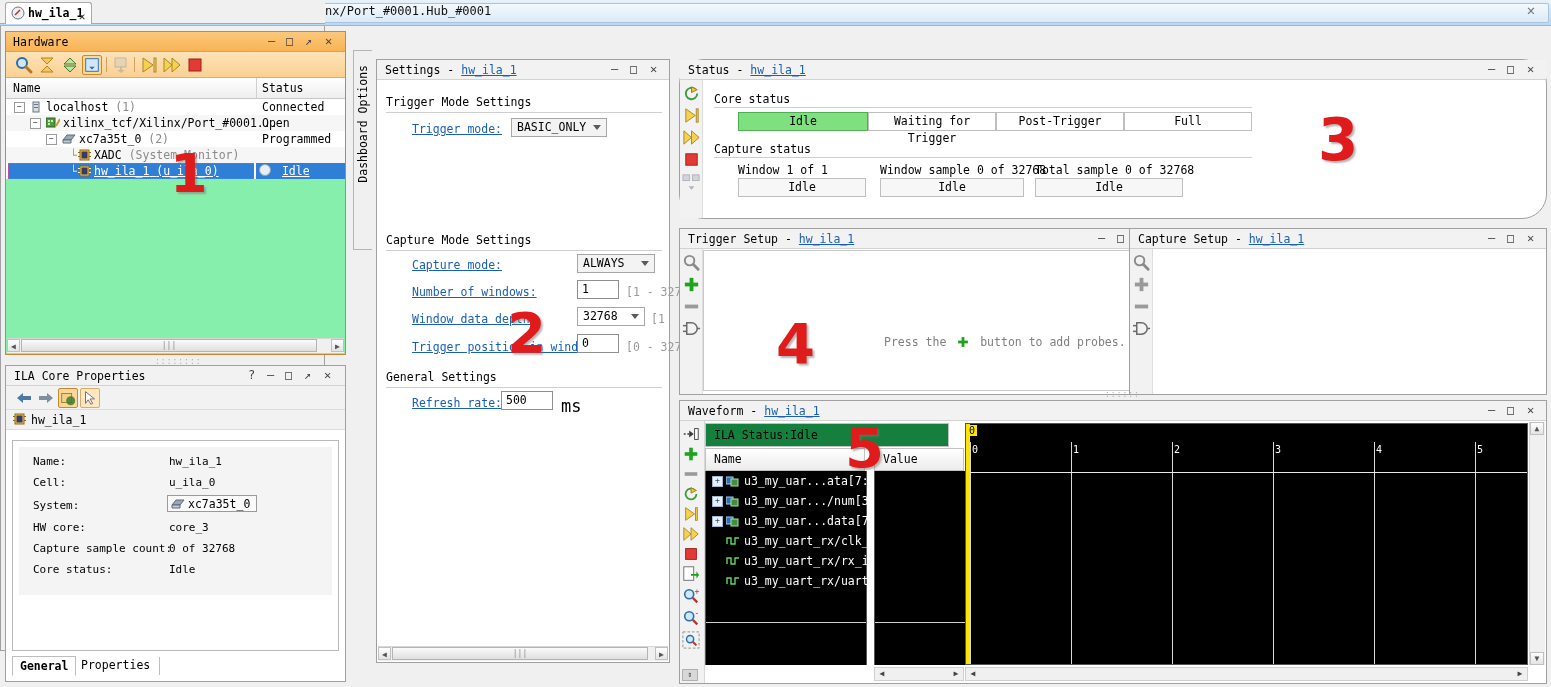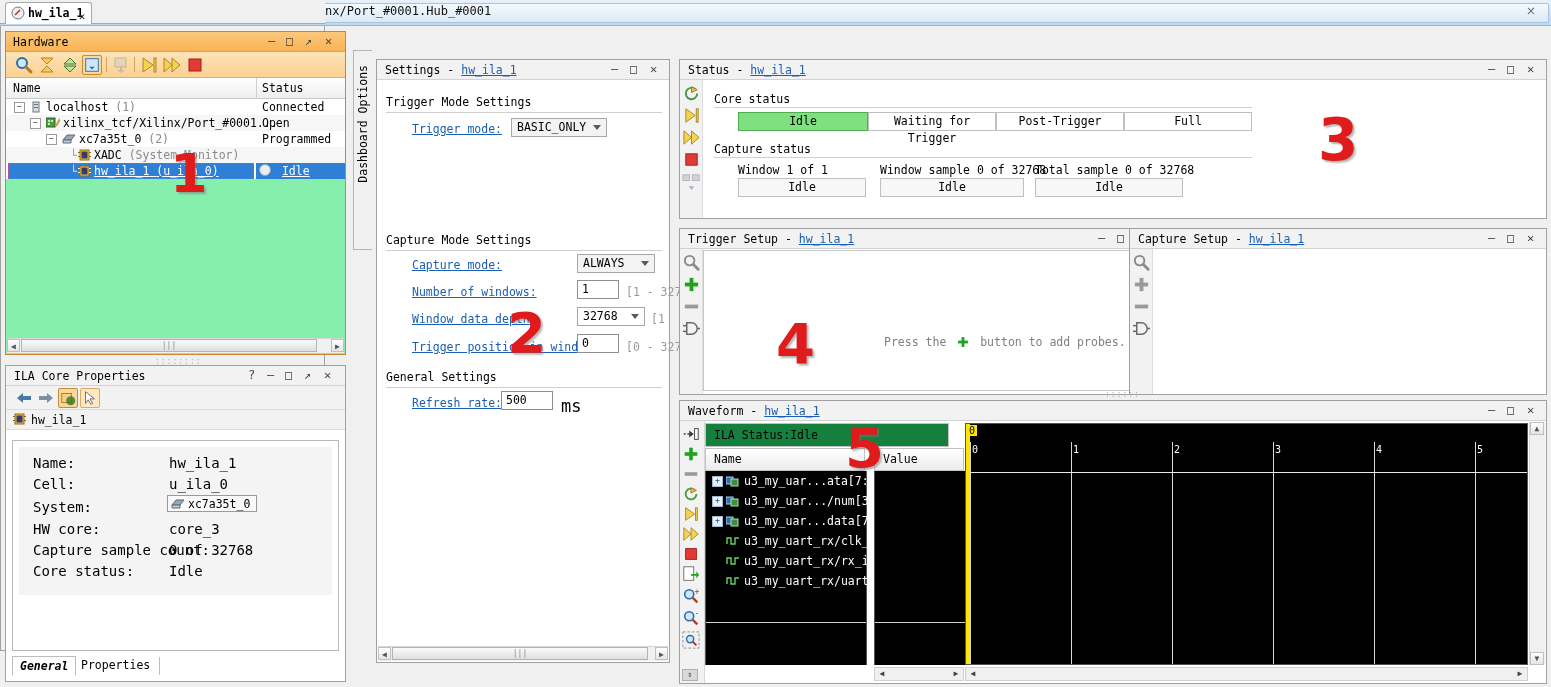--- a/index.html
+++ b/index.html
@@ -64,25 +64,25 @@
      background:linear-gradient(to bottom,#fbfbfb,#dfdfdf);border:1px solid #b4b4b4;
      box-sizing:border-box;cursor:pointer;text-align:center;font-size:8px;color:#8d8d8d;line-height:11px;}
 
   
   #ilaprops{left:5px;top:365px;width:341px;height:317px;}
   #ilaprops .phead{background:#f2f2f2;}
   .ip-toolbar{height:24px;background:#f2f2f2;border-bottom:1px solid #dcdcdc;position:relative;box-sizing:border-box;}
   .ip-crumb{height:20px;background:#f2f2f2;border-bottom:1px solid #dcdcdc;position:relative;box-sizing:border-box;}
   .ip-body{position:absolute;left:6px;right:6px;top:74px;bottom:30px;border:1px solid #b9b9b9;background:#fff;}
   .ip-inner{position:absolute;left:6px;top:6px;right:6px;height:148px;background:#f4f4f4;}
-  .kv{position:absolute;font-size:14px;text-align:right;}
+  .kv{position:absolute;font-size:11px;text-align:right;}
   .ip-tabs{position:absolute;left:6px;bottom:4px;height:21px;}
   .ip-tab{position:absolute;top:0;height:20px;line-height:19px;padding:0 7px;font-size:11.5px;
      border:1px solid #bdbdbd;background:#f0f0f0;box-sizing:border-box;cursor:pointer;}
-  .ip-tab.act{background:#fff;font-weight:bold;border-bottom-color:#fff;font-style:italic;}
+  .ip-tab.act{background:#fff;font-weight:bold;border-bottom-color:#fff;}
   .chipbox{position:absolute;border:1px solid #9a9a9a;background:#fafafa;height:17px;
      line-height:16px;padding:0 6px 0 20px;font-size:11.5px;box-sizing:border-box;}
 
   
   #editor{left:351px;top:31px;width:325px;height:651px;background:#f0f0f0;
      border:1px solid #a0a0a0;box-sizing:border-box;}
   .tabstrip{position:absolute;left:0;top:0;width:325px;height:24px;
      background:#f0f0f0;border-bottom:1px solid #a9a9a9;box-sizing:border-box;}
   .etab{position:absolute;left:5px;top:2px;height:22px;background:#fff;border:1px solid #a9a9a9;
      border-bottom:none;border-radius:3px 3px 0 0;padding:0 8px 0 22px;line-height:21px;
@@ -101,21 +101,21 @@
   .combo{position:absolute;height:19px;border:1px solid #a7a7a7;background:#f3f3f3;
      box-sizing:border-box;font-size:11.5px;line-height:17px;padding-left:5px;cursor:pointer;}
   .combo .ar{position:absolute;right:5px;top:6px;width:0;height:0;
      border-left:4px solid transparent;border-right:4px solid transparent;border-top:5px solid #5a5a5a;}
   .txtin{position:absolute;height:19px;border:1px solid #8f8f8f;background:#fff;
      box-sizing:border-box;font-size:11.5px;line-height:17px;padding-left:4px;cursor:text;}
   .range{position:absolute;font-size:11.5px;color:#9a9a9a;white-space:nowrap;}
   .unit{position:absolute;font-size:17px;}
 
   
-  #status{left:679px;top:59px;width:868px;height:160px;}
+  #status{left:679px;top:59px;width:868px;height:160px;border-radius:25px;}
   .vtool{position:absolute;left:0;top:20px;bottom:0;width:22px;background:#f2f2f2;
      border-right:1px solid #dedede;}
   .vico{position:absolute;left:2px;width:19px;height:19px;cursor:pointer;}
   .statbar{position:absolute;height:19px;border:1px solid #bfbfbf;box-sizing:border-box;
      text-align:center;line-height:17px;font-size:11.5px;background:#fff;}
   .statbar.on{background:#7ee07e;border-color:#4fae4f;}
   .capbox{position:absolute;height:19px;border:1px solid #bfbfbf;background:#f7f7f7;
      box-sizing:border-box;text-align:center;line-height:17px;font-size:11.5px;}
   .caplbl{position:absolute;font-size:11.5px;white-space:nowrap;}
 

